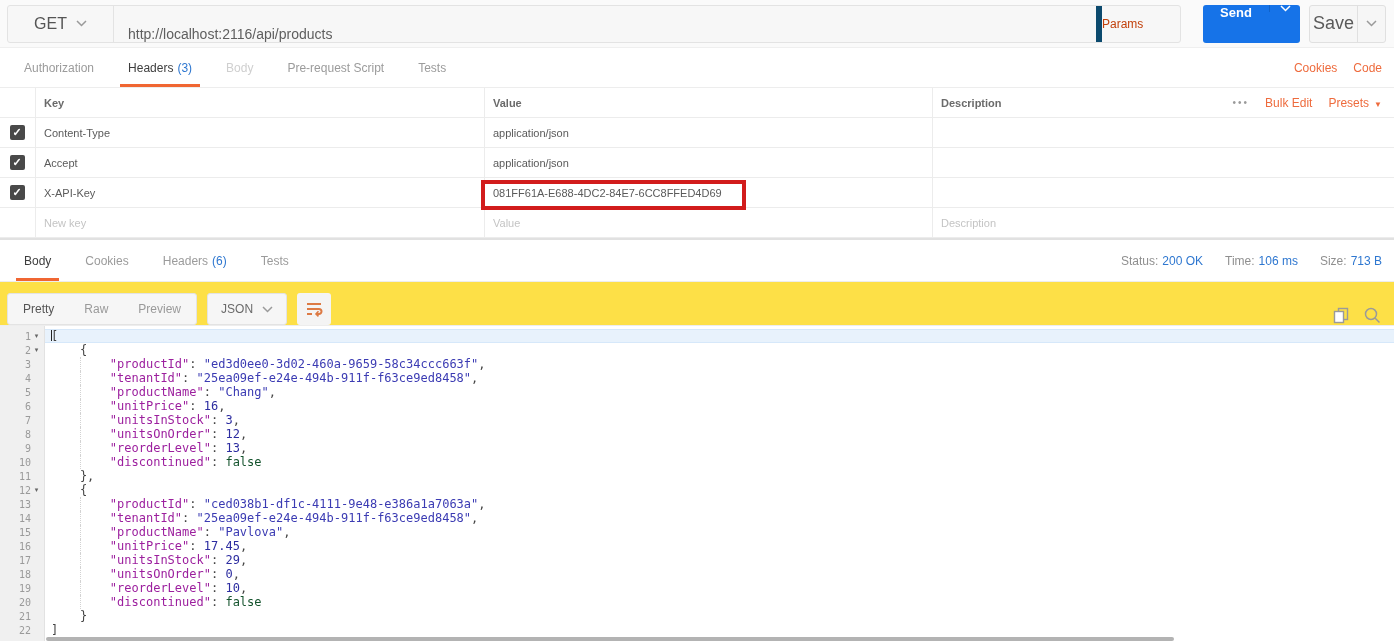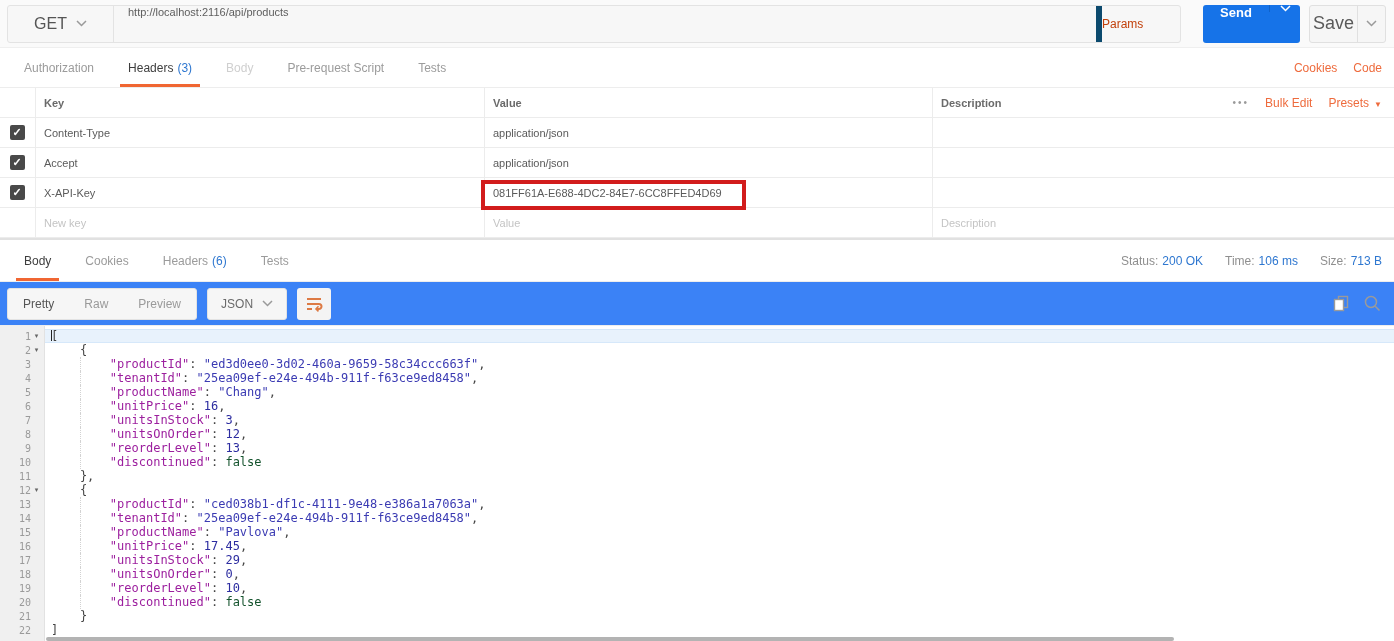--- a/index.html
+++ b/index.html
@@ -3,21 +3,21 @@
 <meta charset="utf-8">
 <style>
   * { margin:0; padding:0; box-sizing:border-box; }
   html,body { width:1394px; height:641px; overflow:hidden; }
   body { font-family:"Liberation Sans", sans-serif; background:#fff; color:#3d3d3d; position:relative; }
 
   
   .topbar { height:48px; background:#fafafa; display:flex; align-items:center; padding:5px 8px 5px 7px; border-bottom:1px solid #efefef; }
   .url-group { flex:1; display:flex; align-items:stretch; height:38px; background:#f7f7f7; border:1px solid #e3e3e3; border-radius:3px; }
   .method-select { width:106px; display:flex; align-items:center; justify-content:center; gap:9px; border-right:1px solid #e3e3e3; color:#555; font-size:16px; cursor:pointer; }
-  .url-input { flex:1; display:flex; align-items:flex-start; padding:0 14px; font-size:11px; color:#5e5e5e; }
+  .url-input { flex:1; display:flex; align-items:flex-end; padding:0 14px; font-size:14px; color:#5e5e5e; }
   .params-btn { width:84px; display:flex; align-items:center; justify-content:flex-start; border-left:6px solid #0c4a6e; font-size:12px; color:#c2410c; cursor:pointer; }
   .send-btn { margin-left:22px; height:38px; display:flex; align-items:flex-start; background:#1673e8; border-radius:3px; color:#fff; cursor:pointer; }
   .send-main { width:66px; display:flex; align-items:center; justify-content:center; font-size:13px; font-weight:bold; }
   .send-caret { width:31px; display:flex; align-items:center; justify-content:center; border-left:1px solid #0f62c9; }
   .save-btn { margin-left:9px; height:38px; display:flex; align-items:stretch; background:#f6f6f6; border:1px solid #e0e0e0; border-radius:3px; color:#5a5a5a; cursor:pointer; }
   .save-main { width:47px; display:flex; align-items:center; justify-content:center; font-size:18px; }
   .save-caret { width:28px; display:flex; align-items:center; justify-content:center; border-left:1px solid #e0e0e0; }
 
   
   .tabs-row { height:40px; display:flex; align-items:stretch; padding:0 12px 0 16px; background:#fff; border-bottom:1px solid #ededed; }
@@ -45,21 +45,21 @@
   .annotation-box { position:absolute; left:481px; top:92px; width:265px; height:30px; border:4px solid #d21c1c; pointer-events:none; }
 
   
   .response { border-top:2px solid #e1e1e1; }
   .res-tabs { height:42px; }
   .meta-item { font-size:12px; display:flex; align-items:center; gap:4px;text-align:center; }
   .meta-label { color:#8f8f8f; }
   .meta-value { color:#2e77d0; }
   .res-tabs .tabs-right { gap:22px; }
 
-  .toolbar { height:44px; display:flex; align-items:center; padding:0 12px 0 7px; background:#3b82f6; border-bottom:1px solid #ededed; }
+  .toolbar { height:44px; display:flex; align-items:flex-end; padding:0 12px 0 7px; background:#fde047; border-bottom:1px solid #ededed; }
   .seg-group { display:flex; align-items:stretch; height:32px; background:#f6f6f6; border:1px solid #e3e3e3; border-radius:3px; overflow:hidden; }
   .seg { display:flex; align-items:center; padding:0 15px; font-size:12px; color:#9a9a9a; cursor:pointer; }
   .seg.active { color:#555; }
   .fmt-btn { margin-left:10px; height:32px; display:flex; align-items:center; gap:9px; padding:0 13px; background:#f6f6f6; border:1px solid #e3e3e3; border-radius:3px; font-size:12px; color:#6a6a6a; cursor:pointer; }
   .wrap-btn { margin-left:10px; height:32px; width:34px; display:flex; align-items:center; justify-content:center; background:#f4f4f4; border-radius:3px; cursor:pointer; }
   .toolbar-right { margin-left:auto; display:flex; align-items:center; gap:12px; }
   .icon-btn { cursor:pointer; display:flex; align-items:center; }
 
   
   .editor { position:relative; height:315px; display:flex; background:#fff; overflow:hidden; }

